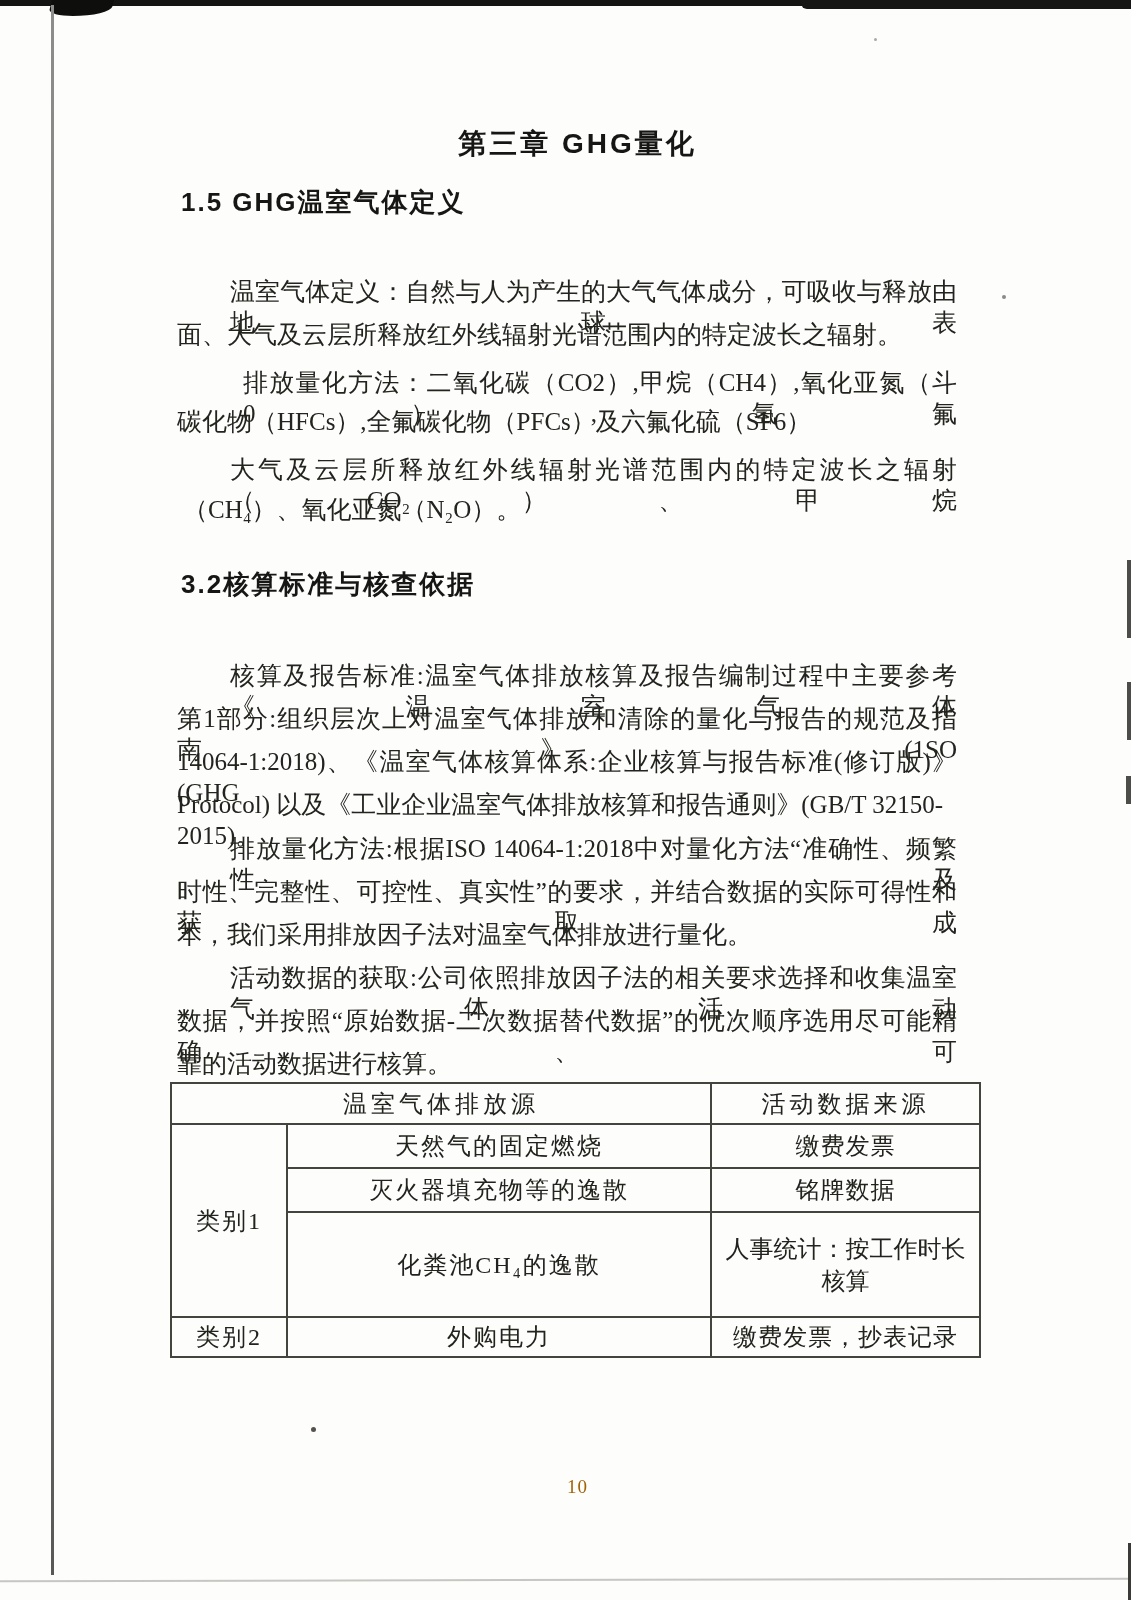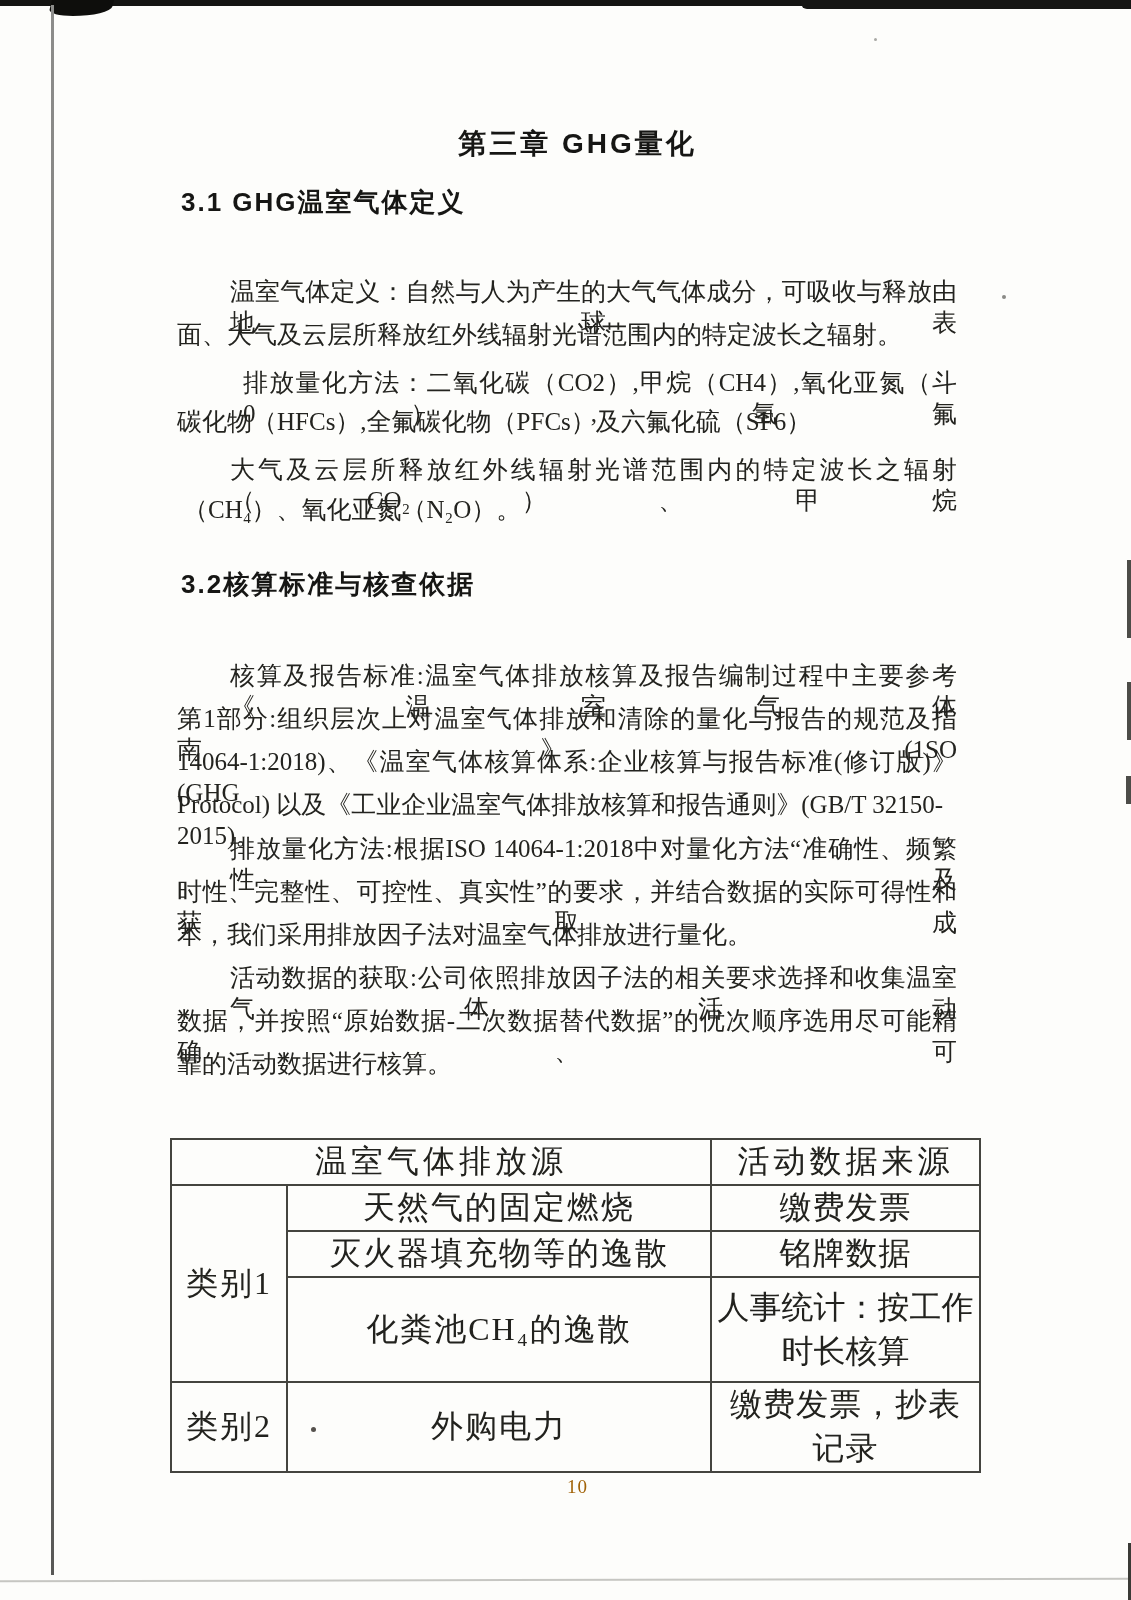--- a/index.html
+++ b/index.html
@@ -40,23 +40,23 @@
   .line {
     position:absolute; left:177px; width:780px;
     font-size:25px; line-height:31px; color:#23231f;margin-top:36px;
   }
   .fill { text-align:justify; text-align-last:justify; }
   .ind  { left:230px; width:727px; }
   .ind2 { left:243px; width:714px; }
   .hang { left:183px; width:774px; }
   
   table.ghg {
-    position:absolute; left:170px; top:1138px;
+    position:absolute; left:170px; top:1082px;
     border-collapse:collapse; table-layout:fixed; width:809px;
-    font-size:32px; color:#22221e;
+    font-size:24px; color:#22221e;
   }
   table.ghg td {
     border:2px solid #44443f; text-align:center; vertical-align:middle;
     padding:0 3px; letter-spacing:2px; overflow:hidden;
   }
   table.ghg td.act { letter-spacing:1px; }
   table.ghg tr.hdr td { letter-spacing:4px; }
   .rh0 { height:41px; } .rh1 { height:44px; } .rh2 { height:44px; }
   .rh3 { height:105px; } .rh4 { height:40px; }
   .page-num {
@@ -77,21 +77,21 @@
   <div class="dash dash1"></div>
   <div class="dash dash2"></div>
   <div class="dash dash3"></div>
   <div class="dash dash4"></div>
   <div class="speck speck1"></div>
   <div class="speck speck2"></div>
   <div class="speck speck3"></div>
 
   <div class="doc-title">第三章 GHG量化</div>
 
-  <div class="sec-heading h31">3.1 GHG温室气体定义</div>
+  <div class="sec-heading h31">1.5 GHG温室气体定义</div>
 
   <div class="line ind fill" style="top:240px">温室气体定义：自然与人为产生的大气气体成分，可吸收与释放由地球表</div>
   <div class="line" style="top:283px">面、大气及云层所释放红外线辐射光谱范围内的特定波长之辐射。</div>
   <div class="line ind2 fill" style="top:331px">排放量化方法：二氧化碳（CO2）,甲烷（CH4）,氧化亚氮（斗0）,氢氟</div>
   <div class="line" style="top:370px">碳化物（HFCs）,全氟碳化物（PFCs）及六氟化硫（SF6）</div>
   <div class="line ind fill" style="top:418px">大气及云层所释放红外线辐射光谱范围内的特定波长之辐射（CO₂）、甲烷</div>
   <div class="line hang" style="top:458px">（CH₄）、氧化亚氮（N₂O）。</div>
 
   <div class="sec-heading h32">3.2核算标准与核查依据</div>
 

